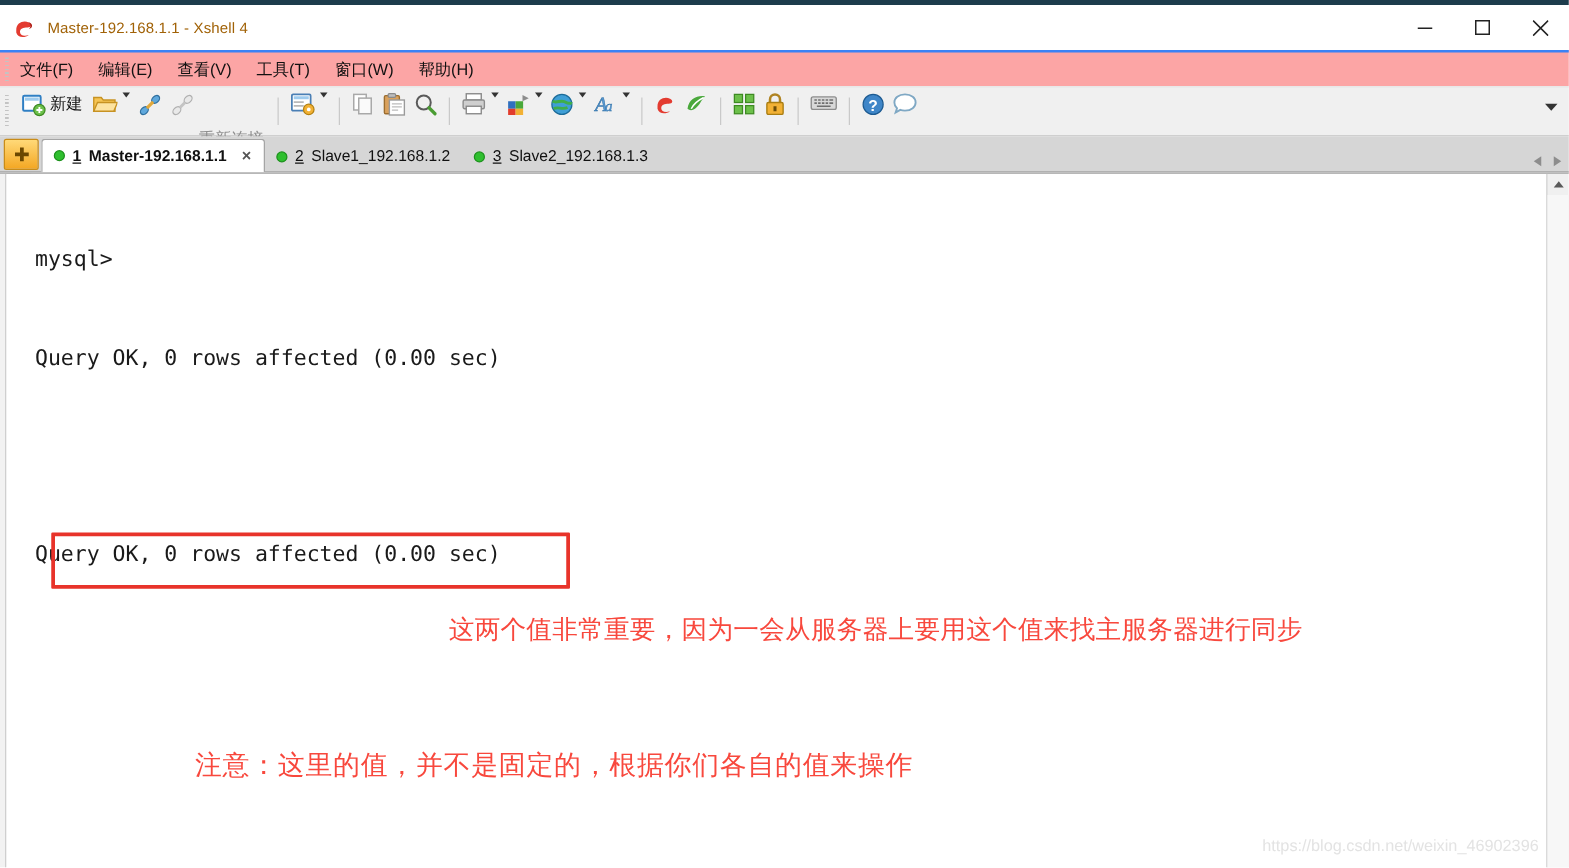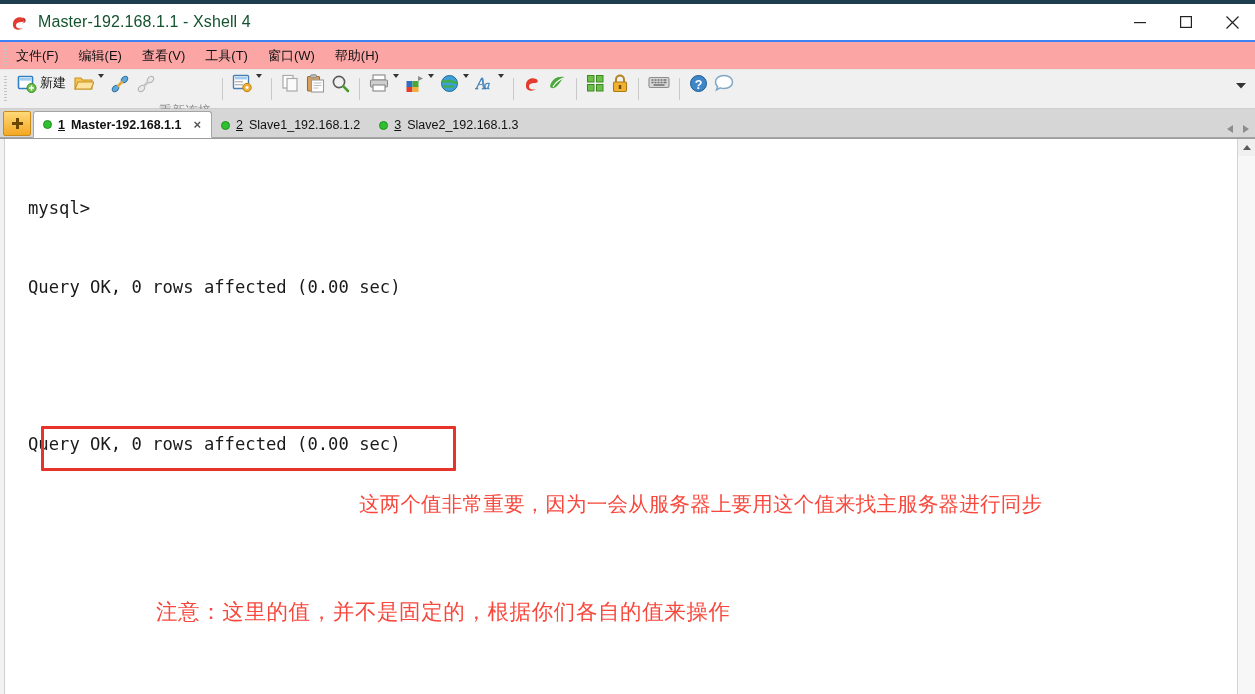--- a/index.html
+++ b/index.html
@@ -48,22 +48,22 @@
     gap: 9px;
   }
   .app-logo {
     width: 19px;
     height: 19px;
     position: relative;
     flex: 0 0 auto;
   }
   .app-logo svg { display: block; }
   .title-text {
-    font-size: 16px;
-    color: #14532d;
+    font-size: 12px;
+    color: #a16207;
     font-family: "Liberation Sans", sans-serif;
     letter-spacing: 0.1px;
     white-space: nowrap;
   }
   .win-controls {
     position: absolute;
     right: 0;
     top: 0;
     height: 36px;
     display: flex;
@@ -638,20 +638,21 @@
       
       
 
       
       <div class="hl-box" style="left:16px; top:287px; width:409px; height:39px;"></div>
 
       
       <div class="annot annot-1" style="left:334px; top:352px;">这两个值非常重要，因为一会从服务器上要用这个值来找主服务器进行同步</div>
       <div class="annot annot-2" style="left:131px; top:460px;">注意：这里的值，并不是固定的，根据你们各自的值来操作</div>
 
+      <div class="watermark">https://blog.csdn.net/weixin_46902396</div>
     </div>
 
     <div class="vscroll">
       <div class="vs-btn">
         <span class="vs-up"></span>
       </div>
       <div class="vs-track"></div>
     </div>
   </div>
 

